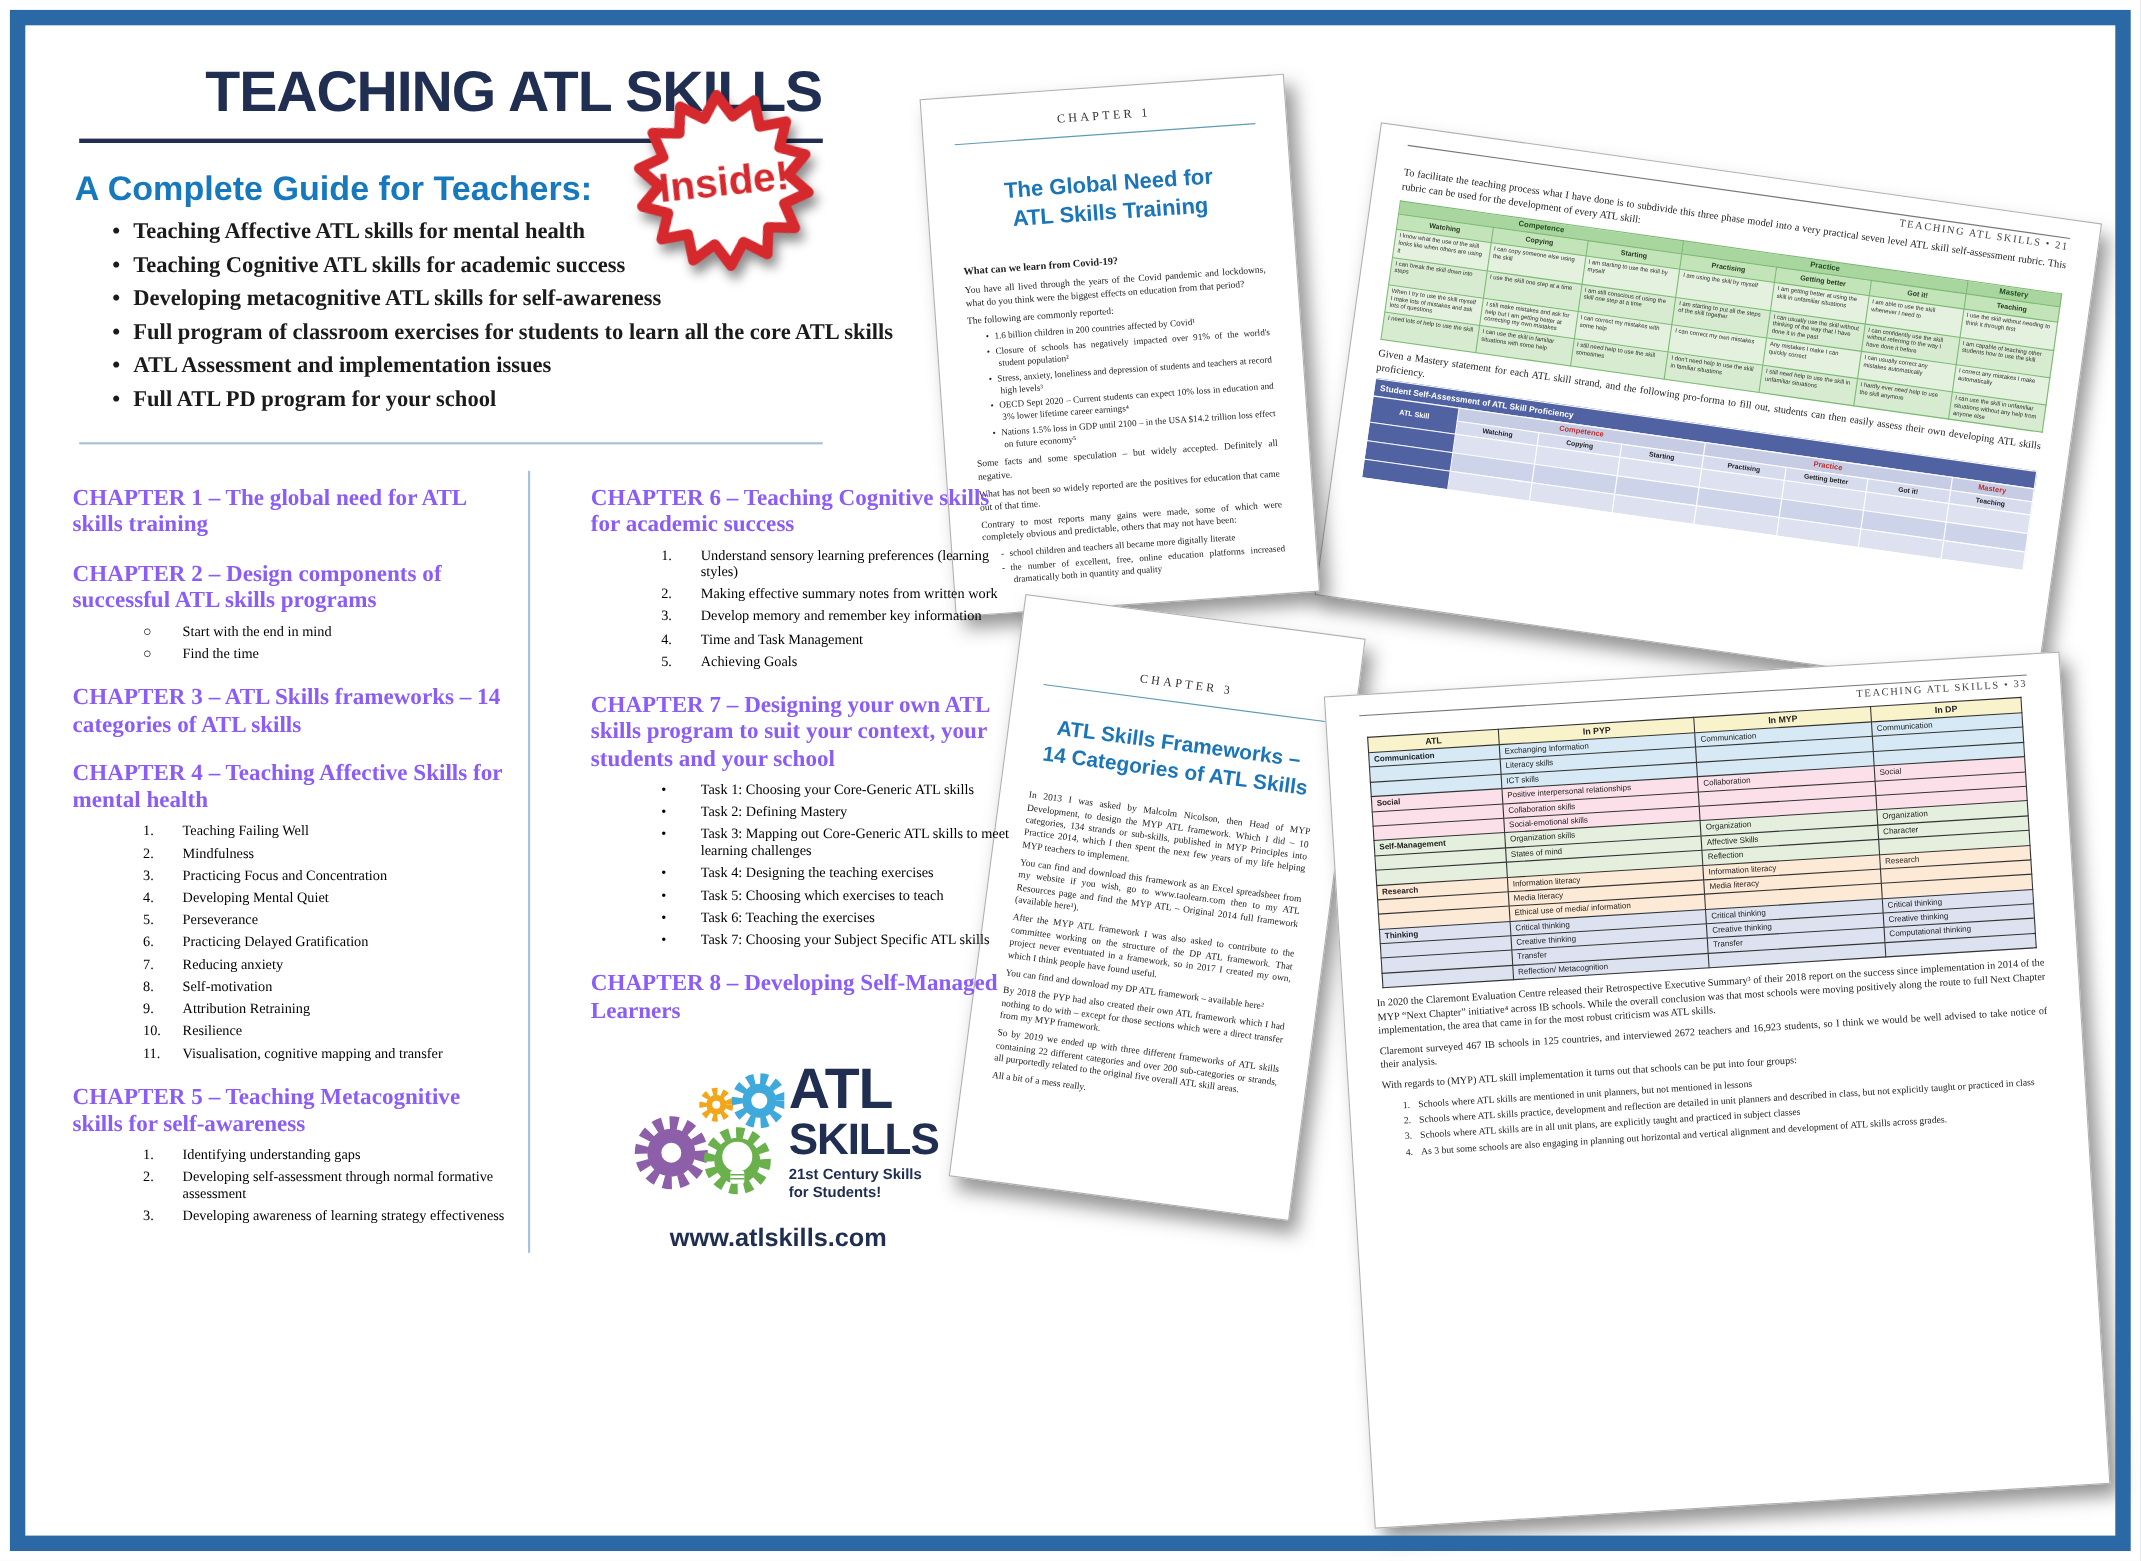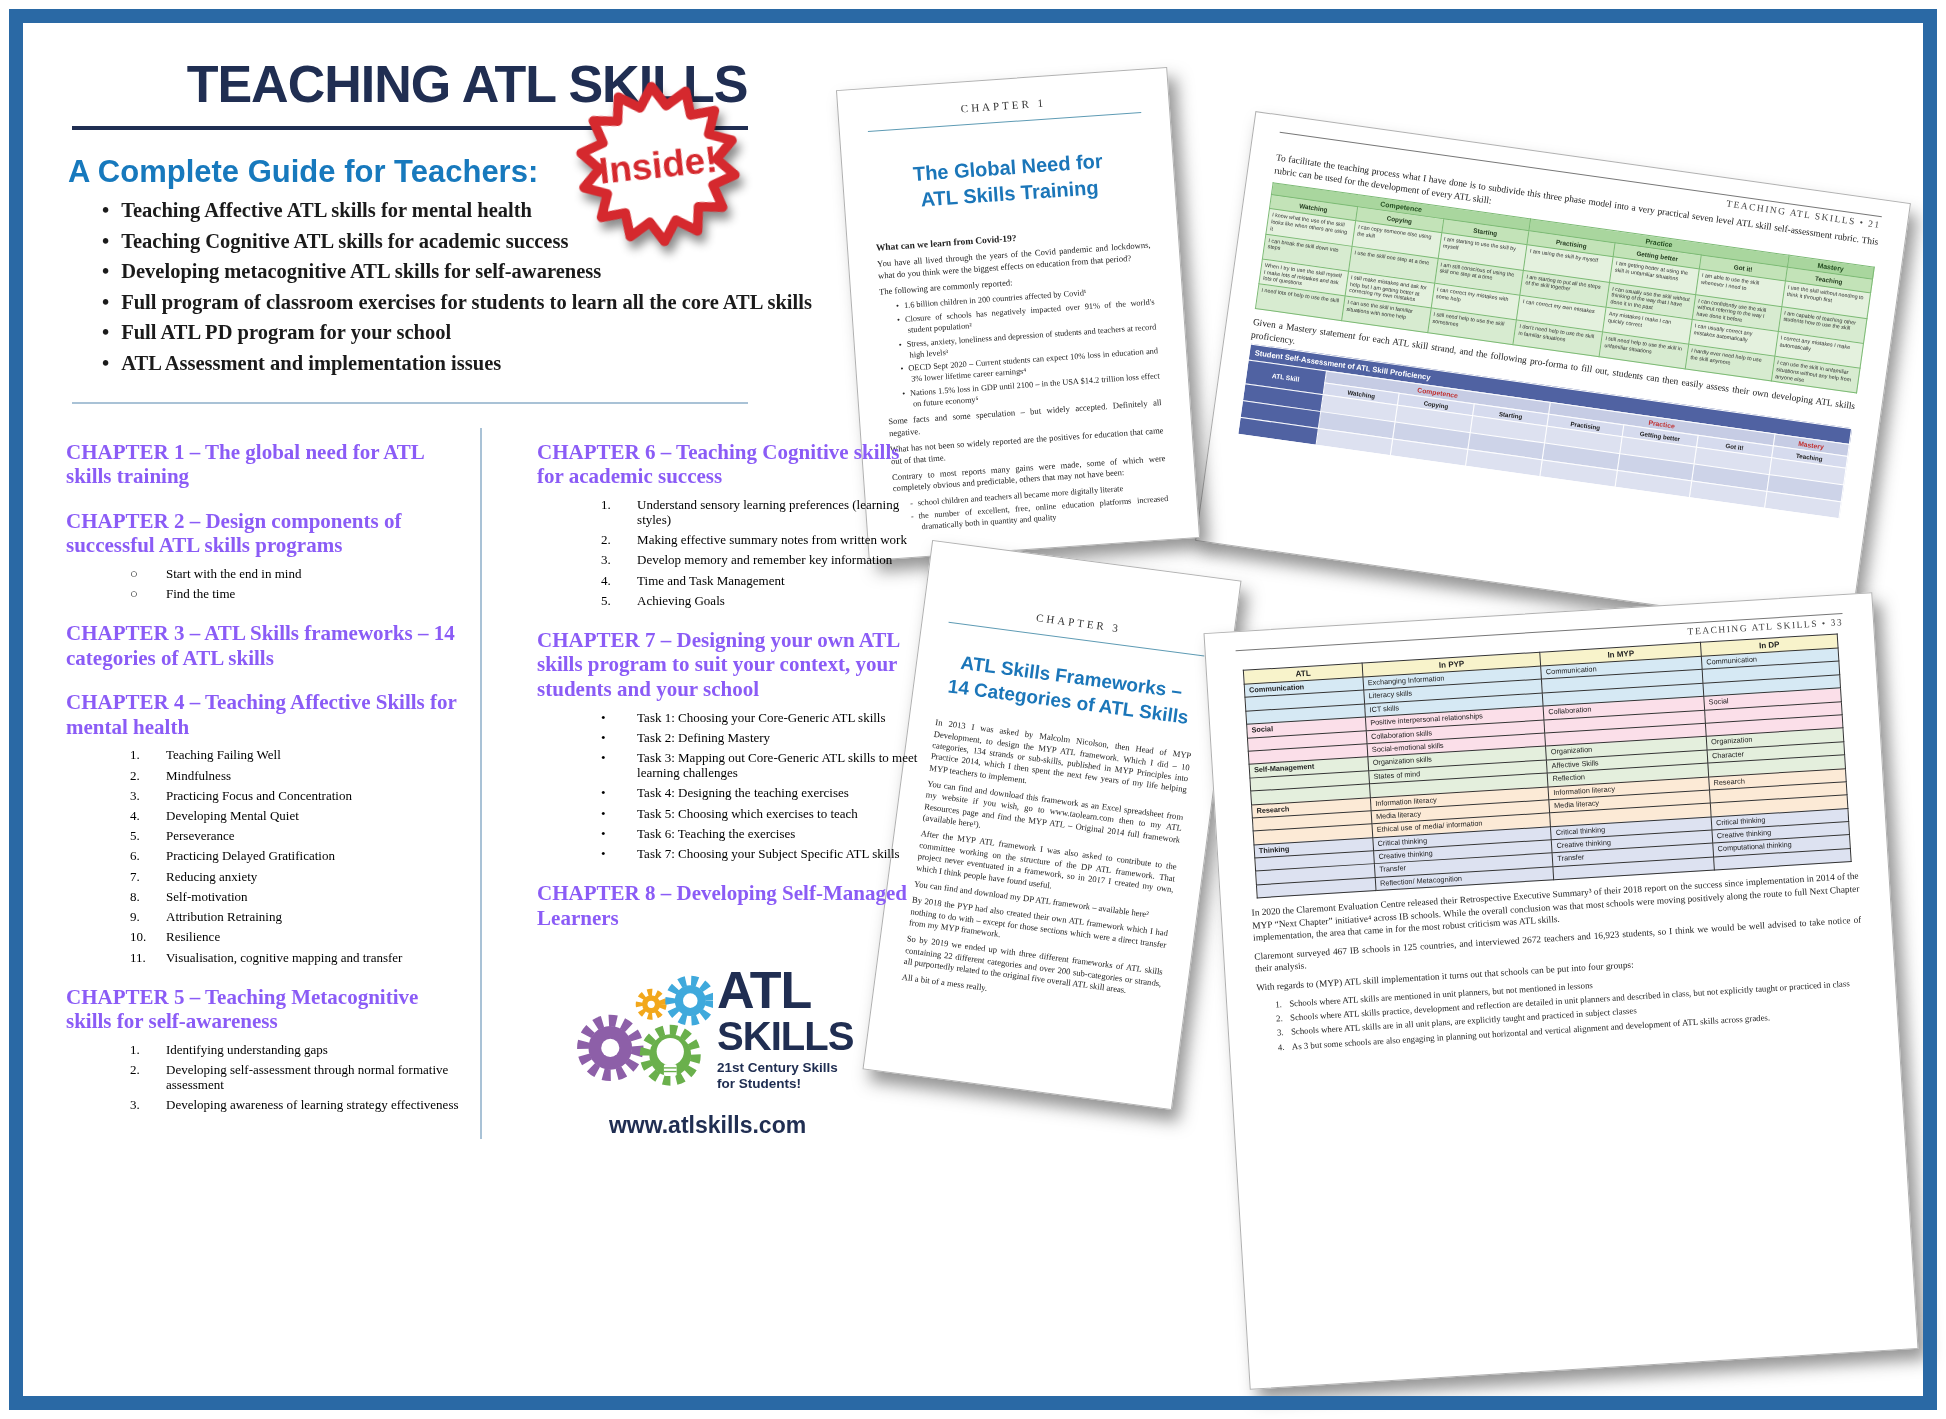--- a/index.html
+++ b/index.html
@@ -123,22 +123,22 @@
       </svg>
     </div>
 
     <h2 class="guide-h">A Complete Guide for Teachers:</h2>
     <ul class="guide-list">
 
     <li>Teaching Affective ATL skills for mental health</li>
         <li>Teaching Cognitive ATL skills for academic success</li>
         <li>Developing metacognitive ATL skills for self-awareness</li>
         <li>Full program of classroom exercises for students to learn all the core ATL skills</li>
+        <li>ATL Assessment and implementation issues</li>
         <li>Full ATL PD program for your school</li>
-        <li>ATL Assessment and implementation issues</li>
       </ul>
 
     <div class="divider"></div>
 
     <div class="columns">
       <div class="col-left">
         <div class="chapter">
           <h3>CHAPTER 1 –  The global need for ATL skills training</h3>
         </div>
         <div class="chapter">

